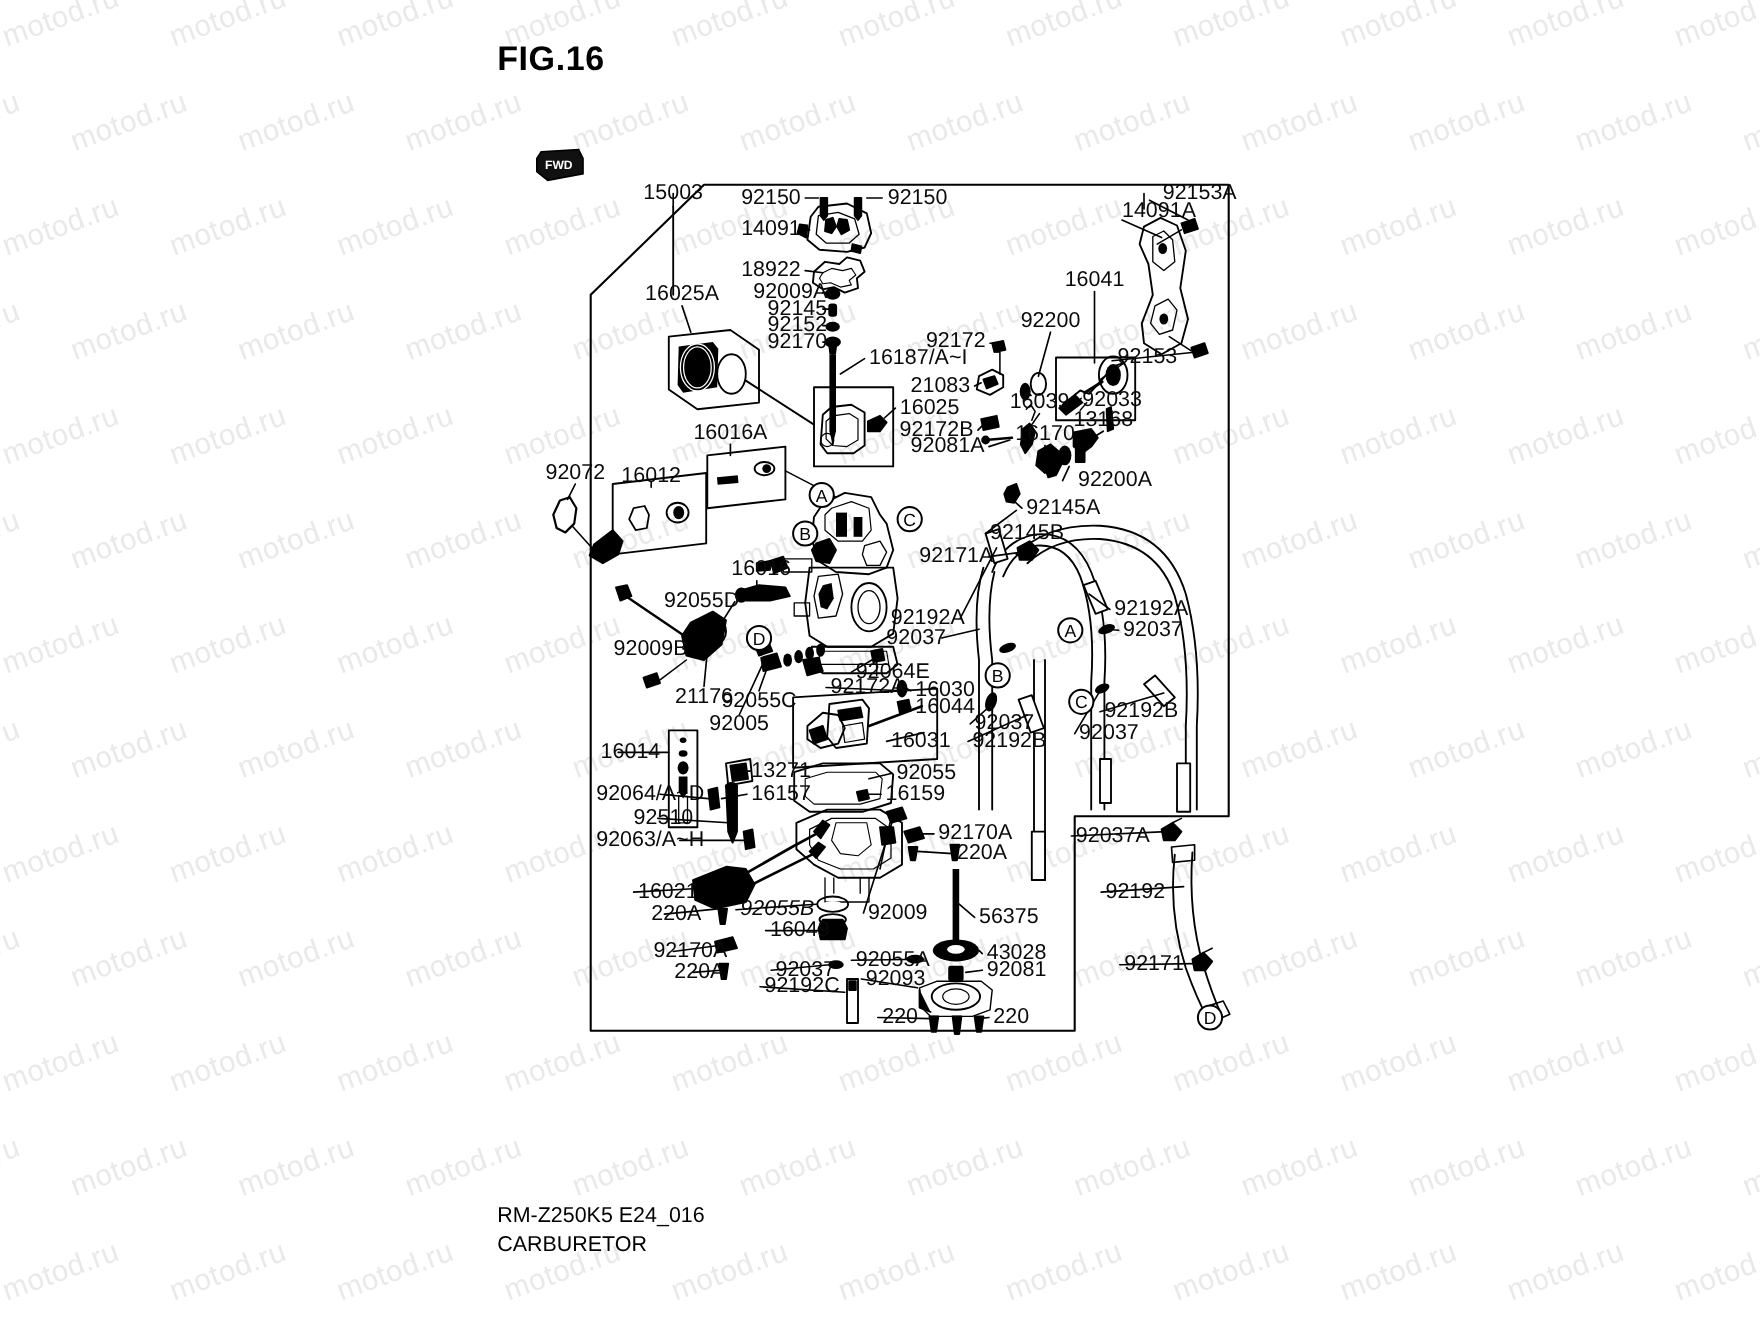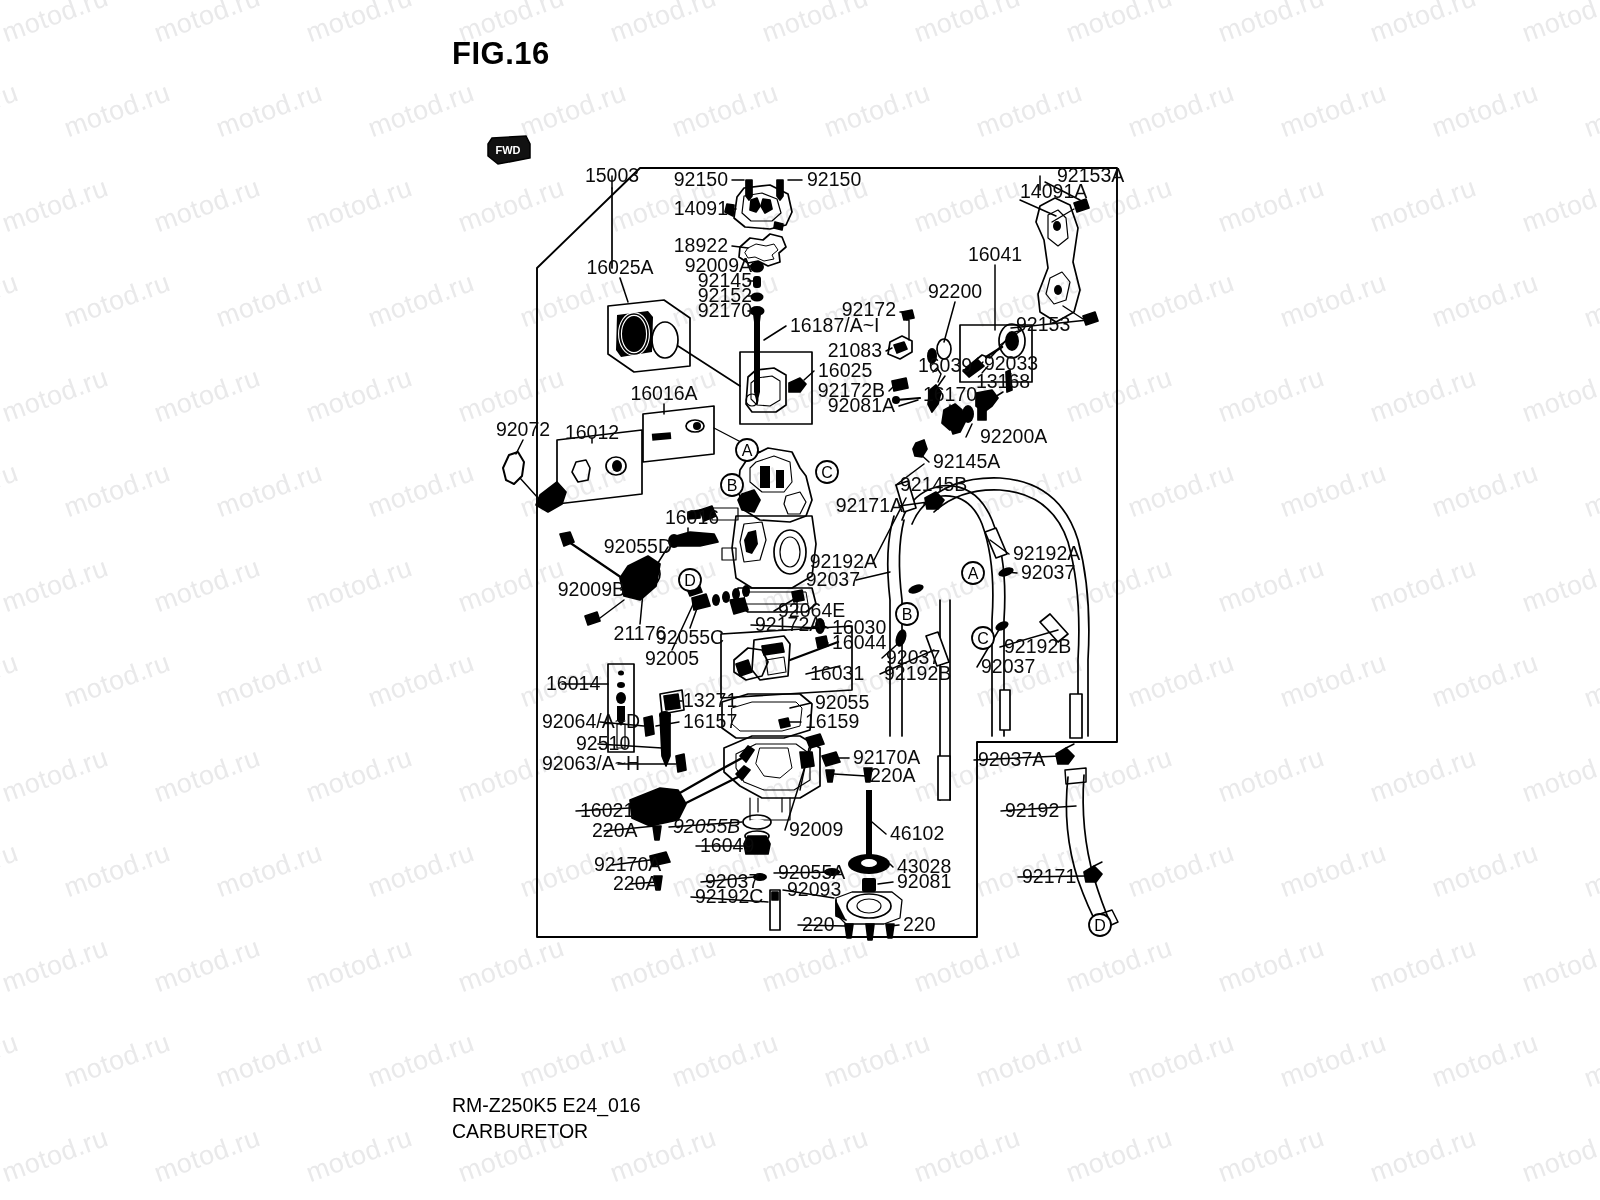--- a/index.html
+++ b/index.html
@@ -794,21 +794,21 @@
     <div class="lbl" style="left: 805px; top: 712px;">16159</div>
     <div class="lbl" style="left: 576px; top: 734px;">92510</div>
     <div class="lbl" style="left: 542px; top: 754px;">92063/A~H</div>
     <div class="lbl" style="left: 853px; top: 748px;">92170A</div>
     <div class="lbl" style="left: 870px; top: 766px;">220A</div>
     <div class="lbl" style="left: 978px; top: 750px;">92037A</div>
     <div class="lbl" style="left: 580px; top: 801px;">16021</div>
     <div class="lbl" style="left: 1005px; top: 801px;">92192</div>
     <div class="lbl" style="left: 673px; top: 817px; font-style: italic;">92055B</div>
     <div class="lbl" style="left: 789px; top: 820px;">92009</div>
-    <div class="lbl" style="left: 890px; top: 824px;">46102</div>
+    <div class="lbl" style="left: 890px; top: 824px;">56375</div>
     <div class="lbl" style="left: 592px; top: 821px;">220A</div>
     <div class="lbl" style="left: 700px; top: 836px;">16049</div>
     <div class="lbl" style="left: 897px; top: 857px;">43028</div>
     <div class="lbl" style="left: 594px; top: 855px;">92170A</div>
     <div class="lbl" style="left: 778px; top: 863px;">92055A</div>
     <div class="lbl" style="left: 897px; top: 872px;">92081</div>
     <div class="lbl" style="left: 613px; top: 874px;">220A</div>
     <div class="lbl" style="left: 705px; top: 872px;">92037</div>
     <div class="lbl" style="left: 787px; top: 880px;">92093</div>
     <div class="lbl" style="left: 695px; top: 887px;">92192C</div>

